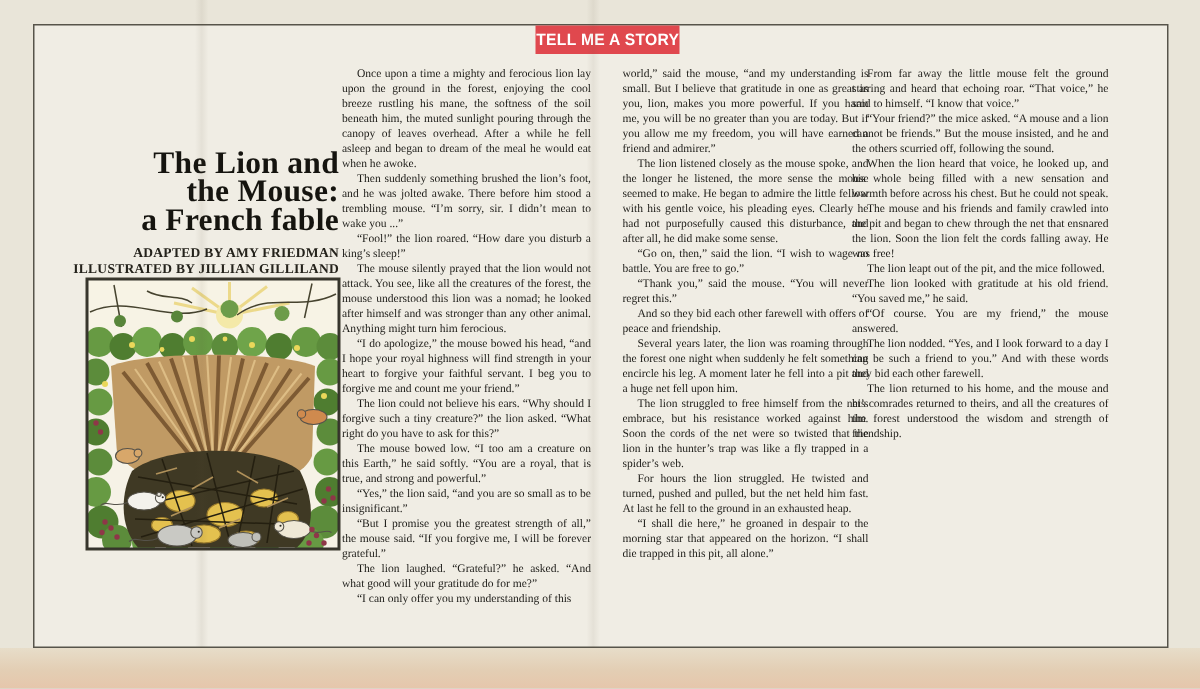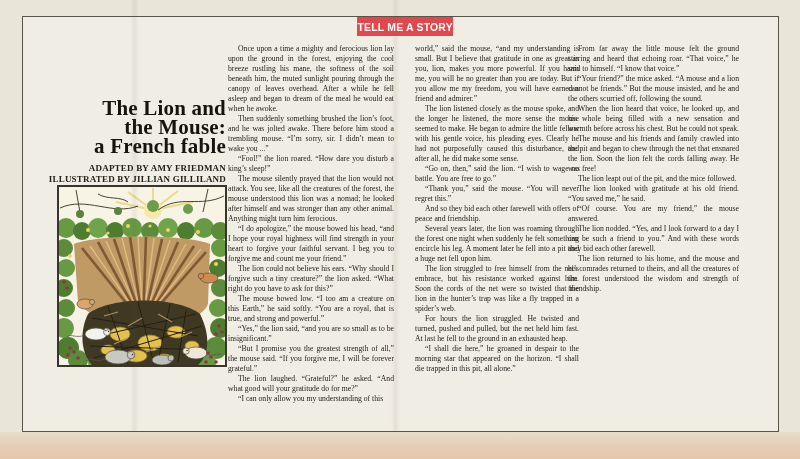--- a/index.html
+++ b/index.html
@@ -243,21 +243,21 @@
       <p>Once upon a time a mighty and ferocious lion lay upon the ground in the forest, enjoying the cool breeze rustling his mane, the softness of the soil beneath him, the muted sunlight pouring through the canopy of leaves overhead. After a while he fell asleep and began to dream of the meal he would eat when he awoke.</p>
       <p>Then suddenly something brushed the lion’s foot, and he was jolted awake. There before him stood a trembling mouse. “I’m sorry, sir. I didn’t mean to wake you ...”</p>
       <p>“Fool!” the lion roared. “How dare you disturb a king’s sleep!”</p>
       <p>The mouse silently prayed that the lion would not attack. You see, like all the creatures of the forest, the mouse understood this lion was a nomad; he looked after himself and was stronger than any other animal. Anything might turn him ferocious.</p>
       <p>“I do apologize,” the mouse bowed his head, “and I hope your royal highness will find strength in your heart to forgive your faithful servant. I beg you to forgive me and count me your friend.”</p>
       <p>The lion could not believe his ears. “Why should I forgive such a tiny creature?” the lion asked. “What right do you have to ask for this?”</p>
       <p>The mouse bowed low. “I too am a creature on this Earth,” he said softly. “You are a royal, that is true, and strong and powerful.”</p>
       <p>“Yes,” the lion said, “and you are so small as to be insignificant.”</p>
       <p>“But I promise you the greatest strength of all,” the mouse said. “If you forgive me, I will be forever grateful.”</p>
       <p>The lion laughed. “Grateful?” he asked. “And what good will your gratitude do for me?”</p>
-      <p>“I can only allow you my understanding of this</p>
+      <p>“I can only offer you my understanding of this</p>
     </div>
   <div class="col" id="col-2">
       <p class="cont">world,” said the mouse, “and my understanding is small. But I believe that gratitude in one as great as you, lion, makes you more powerful. If you harm me, you will be no greater than you are today. But if you allow me my freedom, you will have earned a friend and admirer.”</p>
       <p>The lion listened closely as the mouse spoke, and the longer he listened, the more sense the mouse seemed to make. He began to admire the little fellow with his gentle voice, his pleading eyes. Clearly he had not purposefully caused this disturbance, and after all, he did make some sense.</p>
       <p>“Go on, then,” said the lion. “I wish to wage no battle. You are free to go.”</p>
       <p>“Thank you,” said the mouse. “You will never regret this.”</p>
       <p>And so they bid each other farewell with offers of peace and friendship.</p>
       <p>Several years later, the lion was roaming through the forest one night when suddenly he felt something encircle his leg. A moment later he fell into a pit and a huge net fell upon him.</p>
       <p>The lion struggled to free himself from the net’s embrace, but his resistance worked against him. Soon the cords of the net were so twisted that the lion in the hunter’s trap was like a fly trapped in a spider’s web.</p>
       <p>For hours the lion struggled. He twisted and turned, pushed and pulled, but the net held him fast. At last he fell to the ground in an exhausted heap.</p>

